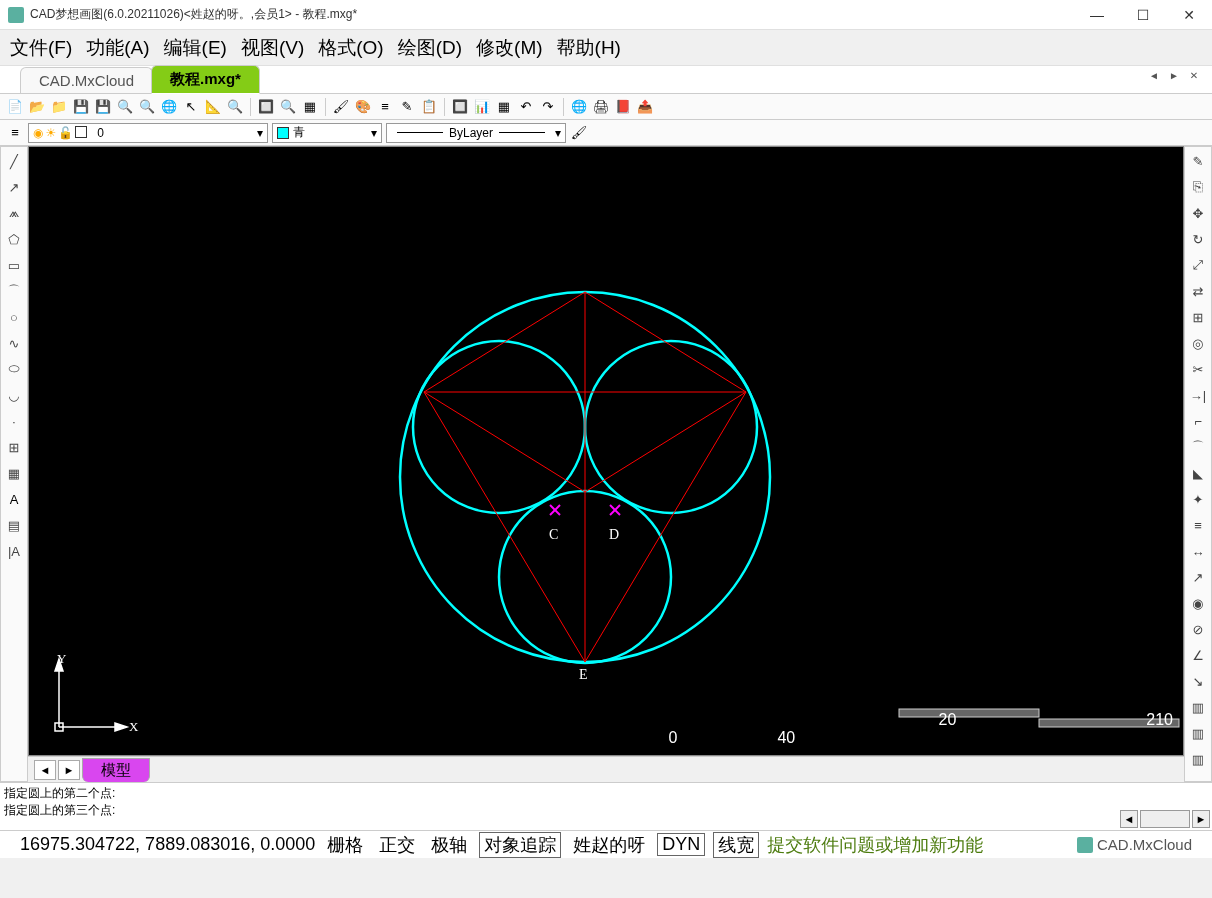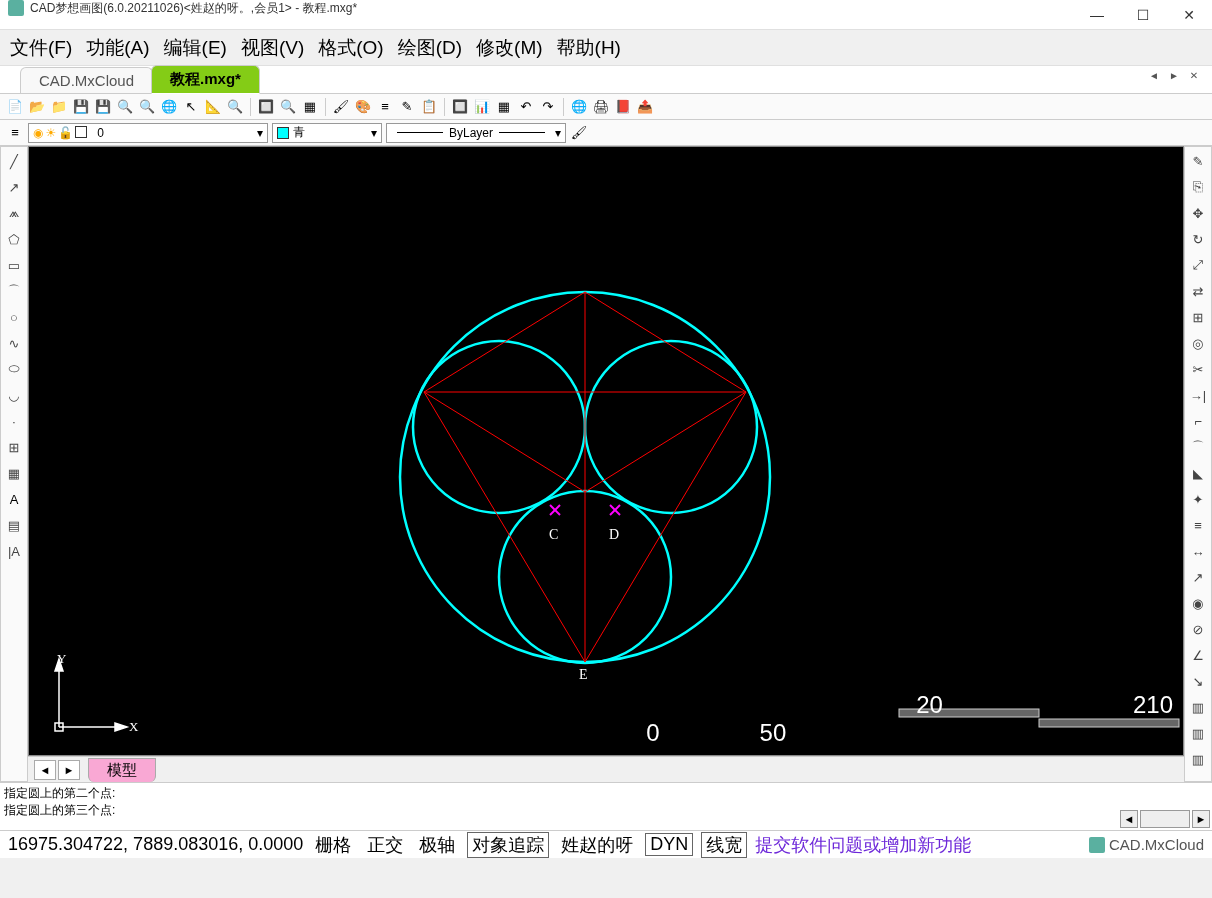--- a/index.html
+++ b/index.html
@@ -1,17 +1,17 @@
 <!DOCTYPE html>
 <html><head>
 <meta charset="utf-8">
 <style>
 * { box-sizing: border-box; margin: 0; padding: 0; font-family: "Microsoft YaHei", Arial, sans-serif; }
 body { width: 1212px; height: 898px; background: #f0f0f0; overflow: hidden; font-size: 12px; }
-.titlebar { height: 30px; display: flex; align-items: flex-start; padding-left: 8px; background: #fff; border-bottom: 1px solid #e0e0e0; }
+.titlebar { height: 30px; display: flex; align-items: center; padding-left: 8px; background: #fff; border-bottom: 1px solid #e0e0e0; }
 .titlebar .app-icon { width: 16px; height: 16px; background: #5ab0a0; margin-right: 6px; border-radius: 2px; }
 .titlebar .title-text { flex: 1; font-size: 12px; color: #333; }
 .titlebar .win-btn { width: 46px; height: 30px; display: flex; align-items: center; justify-content: center; font-size: 14px; color: #333; }
 .menubar { height: 36px; display: flex; align-items: center; padding: 0 10px; gap: 14px; border-bottom: 1px solid #e0e0e0; font-size: 19px; }
 .menubar .menu-item { cursor: default; }
 .tabs-row { height: 28px; display: flex; align-items: flex-end; padding-left: 20px; background: #fff; position: relative; border-bottom: 1px solid #ccc;}
 .tab { padding: 4px 18px; border: 1px solid #ccc; border-bottom: none; border-radius: 6px 6px 0 0; margin-right: -2px; background: #fff; font-size: 15px; position: relative; }
 .tab.active { font-weight: bold; z-index: 2; background: #84cc16; border-bottom: 1px solid #fff; margin-bottom: -1px;}
 .tab.inactive { color: #555; background: #f8f8f8;}
 .tab-controls { position: absolute; right: 10px; top: 4px; display: flex; gap: 4px; font-size: 10px; color: #555;}
@@ -21,34 +21,34 @@
 .tb-sep { width: 1px; height: 18px; background: #ccc; margin: 0 2px; }
 .props-bar { height: 26px; display: flex; align-items: center; padding: 0 6px; gap: 4px; border-bottom: 1px solid #ccc; background: #fafafa; }
 .dropdown { height: 20px; border: 1px solid #999; background: #fff; display: flex; align-items: center; padding: 0 4px; font-size: 12px; }
 .sw { width: 12px; height: 12px; border: 1px solid #333; display: inline-block; margin-right: 4px; }
 .main { display: flex; height: 636px; }
 .left-tools, .right-tools { width: 28px; background: #fafafa; border: 1px solid #ccc; display: flex; flex-direction: column; align-items: center; padding-top: 4px; gap: 6px; }
 .side-icon { width: 20px; height: 20px; display: flex; align-items: center; justify-content: center; font-size: 13px; color: #444; }
 .canvas-wrap { flex: 1; display: flex; flex-direction: column; background: #fff; }
 .canvas { flex: 1; background: #000; position: relative; border: 1px solid #888;}
 .canvas svg { position: absolute; top: 0; left: 0; }
-.scale-labels { position: absolute; right: 10px; bottom: 8px; color: #fff; font-size: 24px; font-family: serif;}
+.scale-labels { position: absolute; right: 10px; bottom: 8px; color: #fff; font-size: 16px; font-family: serif;}
 .canvas-bottom-tabs { height: 26px; display: flex; align-items: center; background: #f0f0f0; border-top: 1px solid #ccc; padding-left: 6px;}
 .cb-btn { width: 22px; height: 20px; border: 1px solid #aaa; background: #fff; text-align: center; line-height: 18px; font-size: 11px; margin-right: 2px;}
-.cb-tab { padding: 2px 18px; border: 1px solid #aaa; border-bottom: none; border-radius: 0 0 6px 6px; background: #f9a8d4; font-size: 15px; margin-left: 6px;}
+.cb-tab { padding: 2px 18px; border: 1px solid #aaa; border-bottom: none; border-radius: 0 0 6px 6px; background: #d946ef; font-size: 15px; }
 .cmd-area { border-top: 1px solid #ccc; background: #fff; font-size: 12px; padding: 2px 4px; font-family: SimSun, monospace; position: relative;}
 .cmd-line1, .cmd-line2 { color: #000; }
 .cmd-prompt { color: #000; }
 .cmd-scroll { position: absolute; right: 0; top: 0; bottom: 0; width: 110px; display:flex; align-items:flex-end; justify-content:flex-end; gap:2px; padding:2px;}
 .cmd-scroll .sb { width:18px; height:18px; border:1px solid #999; background:#eee; text-align:center; line-height:16px; font-size:11px;}
-.statusbar { height: 28px; display: flex; align-items: center; padding: 0 8px; gap: 8px; font-size: 18px; border-top: 1px solid #ccc; background: #fff;}
+.statusbar { height: 28px; display: flex; align-items: center; padding: 0 20px; gap: 8px; font-size: 18px; border-top: 1px solid #ccc; background: #fff;}
 .stat-coord { font-family: Arial; }
 .stat-btn { padding: 0 4px; }
 .stat-btn.active { border: 1px solid #666; }
-.stat-link { color: #6d28d9; }
+.stat-link { color: #4d7c0f; }
 .stat-brand { margin-left: auto; display: flex; align-items: center; gap: 4px; color: #555; font-size: 15px;}
 .stat-brand .app-icon-sm { width: 16px; height: 16px; background: #5ab0a0; border-radius: 2px;}
 .axis-label { position: absolute; color: #fff; font-size: 13px; font-family: serif;}
 .pt-label { position: absolute; color: #fff; font-size: 14px; font-family: serif;}
 </style>
 </head>
 <body>
 
 <div class="titlebar">
   <div class="app-icon"></div>
@@ -207,21 +207,21 @@
       <div class="pt-label" style="left:550px;top:520px">E</div>
       <div class="axis-label" style="left:28px;top:504px">Y</div>
       <div class="axis-label" style="left:100px;top:572px">X</div>
       <div class="scale-labels">
         <div style="display:flex;gap:190px;justify-content:flex-end">
             <span>20</span>
             <span>210</span>
           </div>
         <div style="display:flex;gap:100px;justify-content:flex-start;margin-left:-270px">
             <span>0</span>
-            <span>50</span>
+            <span>40</span>
           </div>
       </div>
     </div>
     <div class="canvas-bottom-tabs">
       <div class="cb-btn">◄</div>
       <div class="cb-btn">►</div>
       <div class="cb-tab">模型</div>
     </div>
   </div>
 

